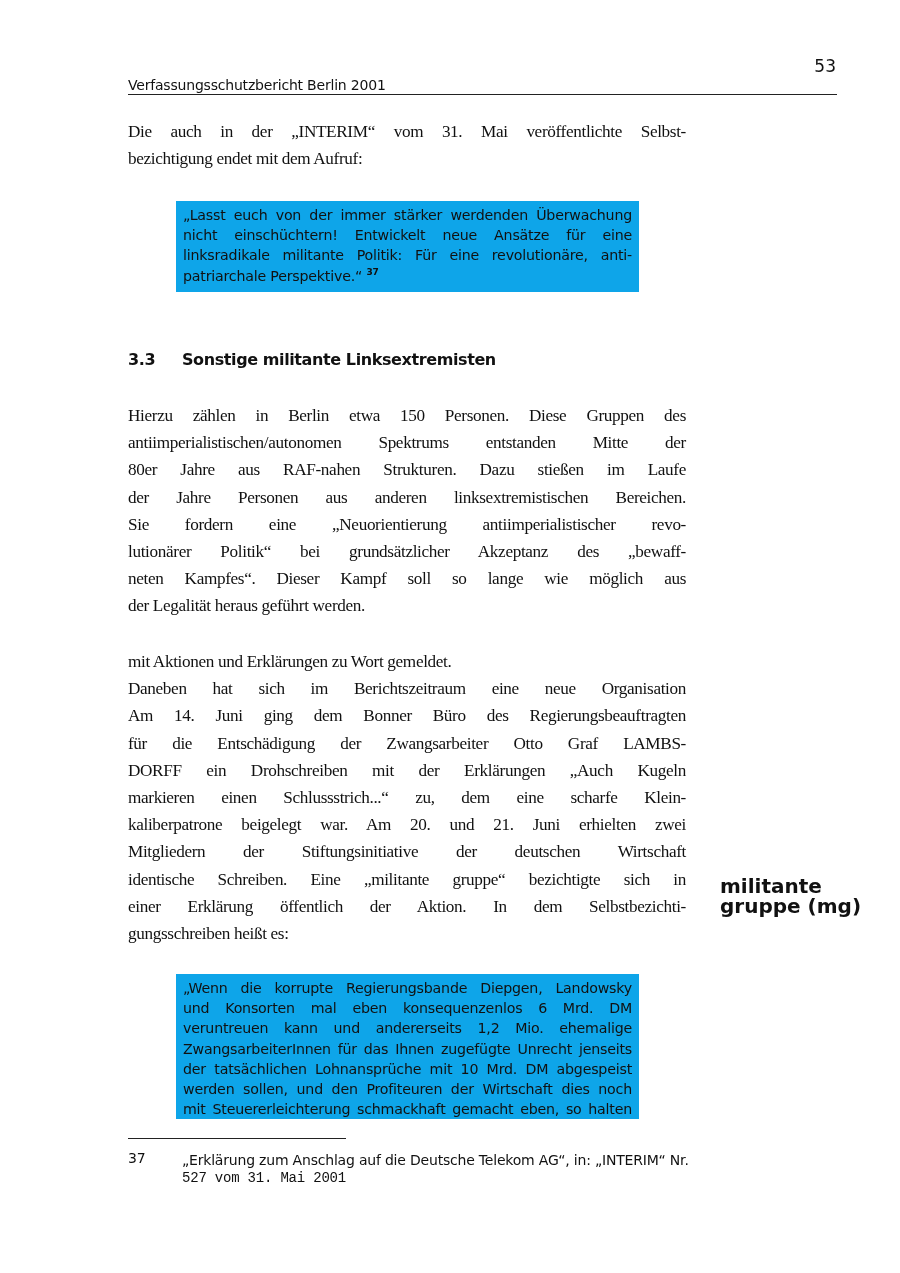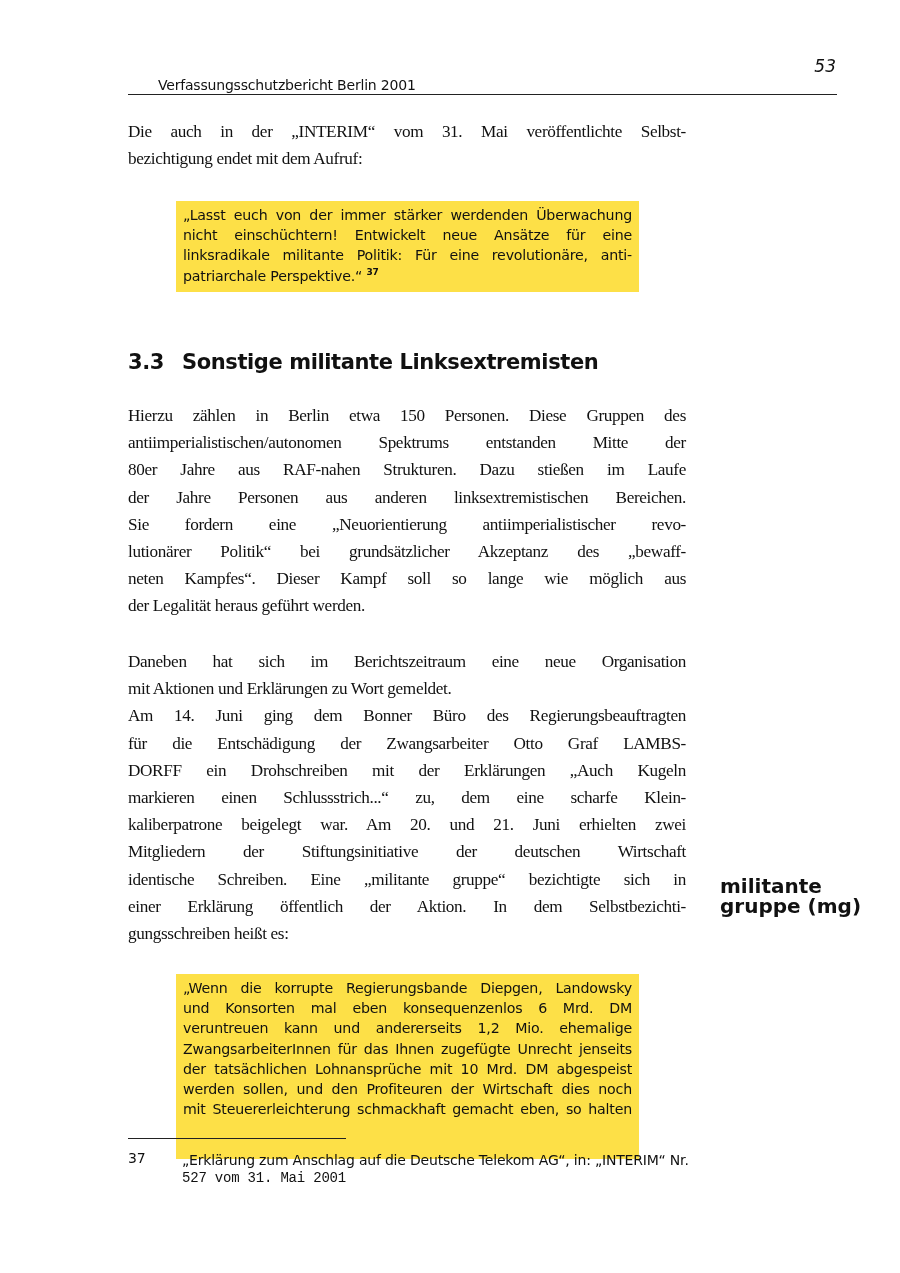--- a/index.html
+++ b/index.html
@@ -1,35 +1,35 @@
 <!DOCTYPE html>
 <html><head>
   <meta charset="utf-8">
   <style>
     html, body { margin: 0; padding: 0; background: #ffffff; }
     body { width: 900px; height: 1273px; position: relative; overflow: hidden;
            font-family: "DejaVu Sans", sans-serif; color: #111; }
     .abs { position: absolute; }
 
-    .page-number { left: 780px; top: 56px; width: 56px; text-align: right; font-size: 17px; font-style: italic; }
-    .running-head { left: 128px; top: 77px; font-size: 14px; letter-spacing: -0.2px; margin-left: 30px; }
+    .page-number { left: 780px; top: 56px; width: 56px; text-align: right; font-size: 17px; }
+    .running-head { left: 128px; top: 77px; font-size: 14px; letter-spacing: -0.2px; }
     .head-rule { left: 128px; top: 94px; width: 709px; height: 0; border-top: 1px solid #222; }
 
     .para { left: 128px; width: 558px; font-size: 17.2px; line-height: 27.2px;
             text-align: justify; letter-spacing: -0.35px; }
     .para .line { display: block; text-align: justify; text-align-last: justify; white-space: nowrap; font-family: Liberation Serif, serif; }
     .para .line.last { text-align-last: left; }
 
-    .quote { left: 176px; width: 463px; background: #fde047; padding: 4px 7px 4px 7px;
+    .quote { left: 176px; width: 463px; background: #0ea5e9; padding: 4px 7px 4px 7px;
              box-sizing: border-box; font-size: 14.2px; line-height: 20.2px; letter-spacing: -0.2px; }
     .quote .line { display: block; text-align: justify; text-align-last: justify; white-space: nowrap; }
     .quote .line.last { text-align-last: left; }
     .fn-ref { font-size: 9px; font-weight: bold; vertical-align: super; line-height: 0; }
 
-    .section-heading { left: 128px; top: 350px; font-size: 21px; font-weight: bold; letter-spacing: -0.4px; }
+    .section-heading { left: 128px; top: 350px; font-size: 16px; font-weight: bold; letter-spacing: -0.4px; }
     .section-heading .num { display: inline-block; width: 54px; }
 
     .margin-note { left: 720px; top: 876px; font-size: 20px; font-weight: bold; line-height: 20px; }
 
     .fn-rule { left: 128px; top: 1138px; width: 218px; border-top: 1px solid #222; }
     .footnote { left: 128px; top: 1149px; width: 560px; font-size: 14px; line-height: 18px; letter-spacing: -0.2px; }
     .footnote .fn-num { position: absolute; left: 0; top: 0; }
     .footnote .fn-text { position: absolute; left: 54px; top: 2px; width: 506px; }
     .footnote .fn-text .line { display: block; text-align: justify; text-align-last: justify; white-space: nowrap; }
     .footnote .fn-text .line.last { text-align-last: left; font-family: Liberation Mono, monospace; }
@@ -62,39 +62,39 @@
   <span class="line">antiimperialistischen/autonomen Spektrums entstanden Mitte der</span>
   <span class="line">80er Jahre aus RAF-nahen Strukturen. Dazu stießen im Laufe</span>
   <span class="line">der Jahre Personen aus anderen linksextremistischen Bereichen.</span>
   <span class="line">Sie fordern eine „Neuorientierung antiimperialistischer revo-</span>
   <span class="line">lutionärer Politik“ bei grundsätzlicher Akzeptanz des „bewaff-</span>
   <span class="line">neten Kampfes“. Dieser Kampf soll so lange wie möglich aus</span>
   <span class="line last">der Legalität heraus geführt werden.</span>
 </div>
 
 <div class="abs para" style="top:648px;">
+  <span class="line last">mit Aktionen und Erklärungen zu Wort gemeldet.</span>
   <span class="line">Daneben hat sich im Berichtszeitraum eine neue Organisation</span>
-  <span class="line last">mit Aktionen und Erklärungen zu Wort gemeldet.</span>
   <span class="line">Am 14. Juni ging dem Bonner Büro des Regierungsbeauftragten</span>
   <span class="line">für die Entschädigung der Zwangsarbeiter Otto Graf LAMBS-</span>
   <span class="line">DORFF ein Drohschreiben mit der Erklärungen „Auch Kugeln</span>
   <span class="line">markieren einen Schlussstrich...“ zu, dem eine scharfe Klein-</span>
   <span class="line">kaliberpatrone beigelegt war. Am 20. und 21. Juni erhielten zwei</span>
   <span class="line">Mitgliedern der Stiftungsinitiative der deutschen Wirtschaft</span>
   <span class="line">identische Schreiben. Eine „militante gruppe“ bezichtigte sich in</span>
   <span class="line">einer Erklärung öffentlich der Aktion. In dem Selbstbezichti-</span>
   <span class="line last">gungsschreiben heißt es:</span>
 </div>
 
 <div class="abs margin-note">
   <div>militante</div>
   <div>gruppe (mg)</div>
 </div>
 
-<div class="abs quote" style="top:974px; height:185px;">
+<div class="abs quote" style="top:974px; height:145px;">
   <span class="line">„Wenn die korrupte Regierungsbande Diepgen, Landowsky</span>
   <span class="line">und Konsorten mal eben konsequenzenlos 6 Mrd. DM</span>
   <span class="line">veruntreuen kann und andererseits 1,2 Mio. ehemalige</span>
   <span class="line">ZwangsarbeiterInnen für das Ihnen zugefügte Unrecht jenseits</span>
   <span class="line">der tatsächlichen Lohnansprüche mit 10 Mrd. DM abgespeist</span>
   <span class="line">werden sollen, und den Profiteuren der Wirtschaft dies noch</span>
   <span class="line">mit Steuererleichterung schmackhaft gemacht eben, so halten</span>
 </div>
 
 <div class="abs fn-rule"></div>

